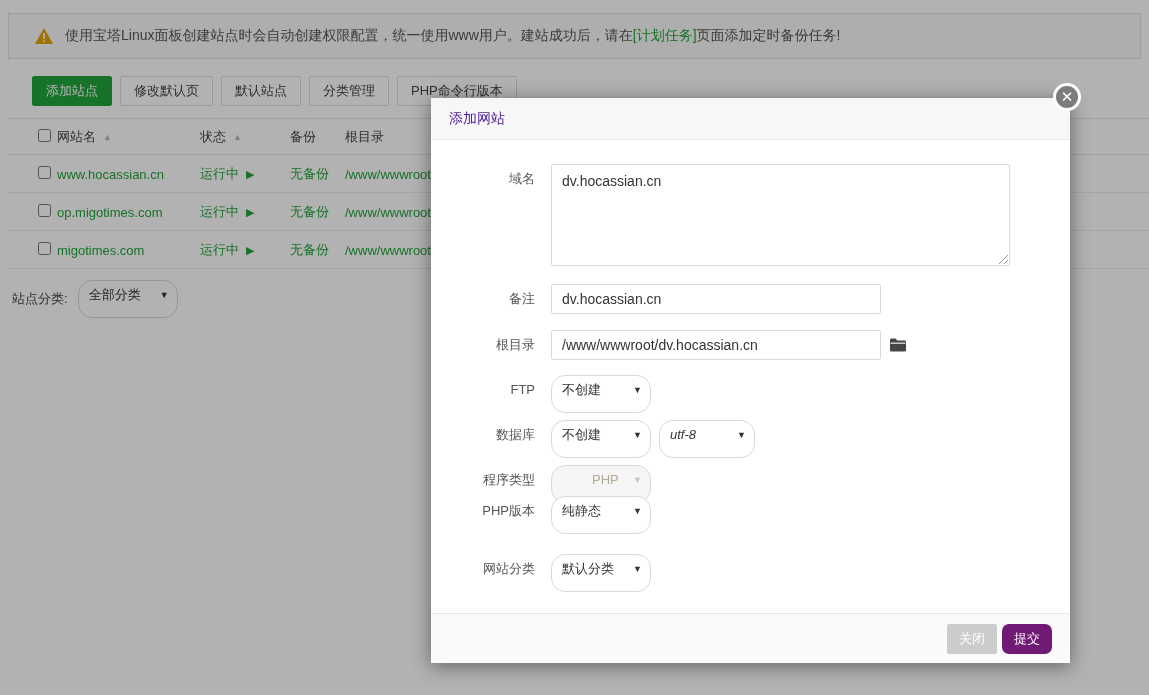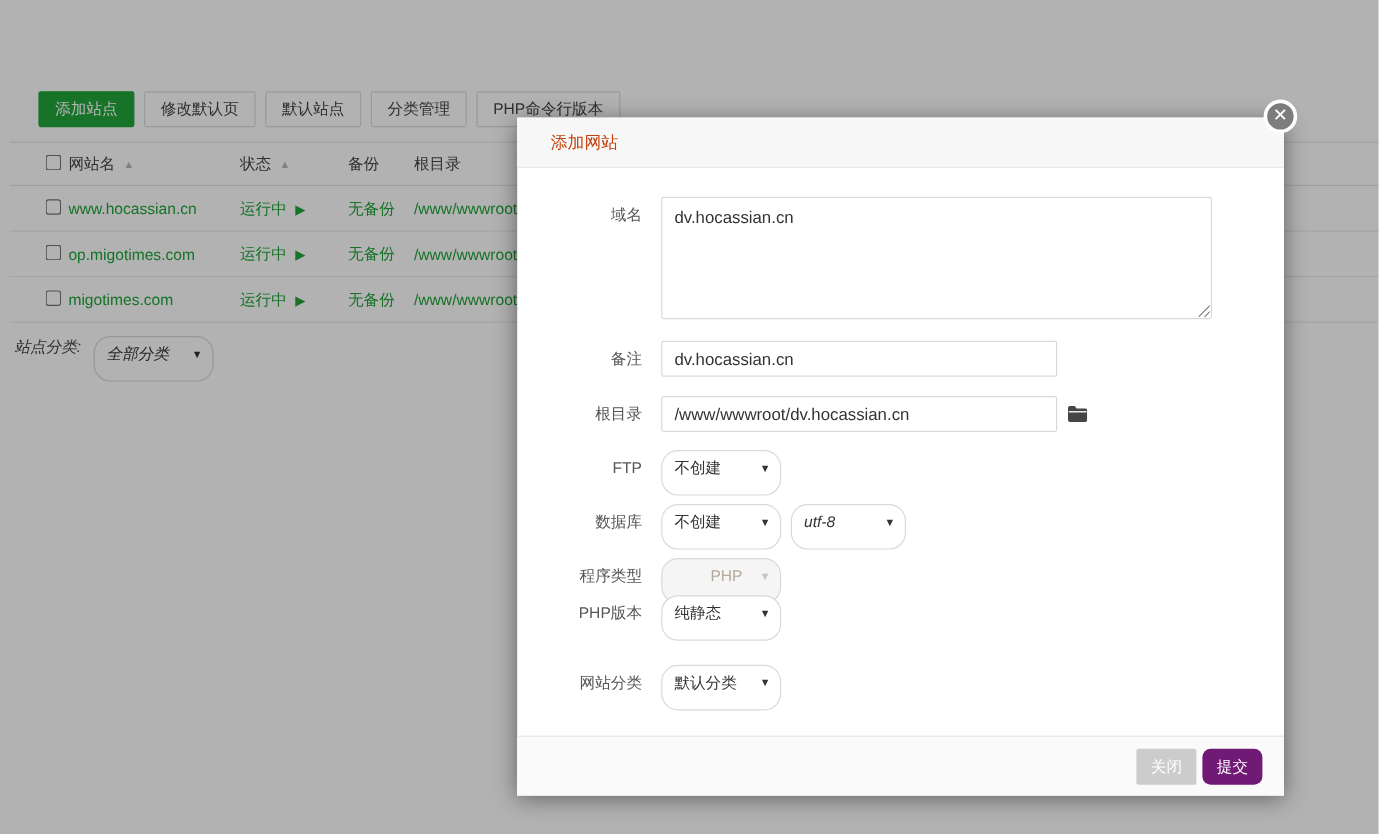--- a/index.html
+++ b/index.html
@@ -46,21 +46,21 @@
   .c-check { left:30px; }
   .c-name  { left:49px; }
   .c-status{ left:192px; }
   .c-backup{ left:282px; }
   .c-root  { left:337px; }
   .sort-caret { color:#b8b8b8; font-size:9px; margin-left:7px; vertical-align:1px; }
   .play-icon  { color:#20a53a; font-size:11px; margin-left:7px; }
   .trow .link { color:#20a53a; cursor:pointer; }
   input[type="checkbox"] { width:13px; height:13px; margin:0; }
 
-  .filter-bar { position:absolute; left:12px; top:280px; display:flex; font-size:13px; color:#444;font-style:italic; }
+  .filter-bar { position:absolute; left:12px; top:280px; display:flex; align-items:center; font-size:13px; color:#444; }
   .filter-bar .flabel { margin-right:10px; }
 
   
   .sel {
     position:relative; height:38px; background:#fff;
     border:1px solid #d9d9d9; border-radius:14px;
     font-size:13px; color:#333; line-height:28px;
     padding:0 22px 0 10px; cursor:pointer; white-space:nowrap;
   }
   .sel .caret {
@@ -75,21 +75,21 @@
 
   
   .modal {
     position:absolute; left:431px; top:98px; width:639px; height:565px;
     background:#fff; z-index:10;
     box-shadow:0 3px 18px rgba(0,0,0,0.45);
   }
   .modal-header {
     height:42px; line-height:41px; background:#f7f7f7;
     border-bottom:1px solid #e8e8e8;
-    padding-left:28px; font-size:14px; color:#c2410c;
+    padding-left:18px; font-size:14px; color:#4c1d95;
   }
   .modal-body { position:relative; height:473px; }
   .form-row { position:absolute; left:0; display:flex; align-items:flex-start; }
   .form-label {
     width:104px; text-align:right; margin-right:16px;
     font-size:13px; color:#555; line-height:30px; flex:none;
   }
   .txt-input {
     height:30px; width:330px; border:1px solid #d9d9d9; border-radius:2px;
     padding:0 10px; font-size:14px; color:#333;
@@ -128,20 +128,32 @@
     display:flex; align-items:center; justify-content:center;
     cursor:pointer;
   }
   .modal-close .x-glyph { color:#fff; font-size:15px; line-height:1; font-weight:bold; transform:translateY(-1px); }
 </style>
 </head>
 <body>
 
 <div class="screen">
 
+  <div class="banner">
+    <span class="warn-icon">
+      <svg width="18" height="16" viewBox="0 0 18 16">
+        <path d="M9 0 L18 16 L0 16 Z" fill="#e2a200"></path>
+        <rect x="8.1" y="5" width="1.8" height="6" fill="#fafafa"></rect>
+        <rect x="8.1" y="12.3" width="1.8" height="1.9" fill="#fafafa"></rect>
+      </svg>
+    </span>
+    <span>
+      <span>使用宝塔Linux面板创建站点时会自动创建权限配置，统一使用www用户。建站成功后，请在</span><span class="green-link">[计划任务]</span><span>页面添加定时备份任务!</span>
+    </span>
+  </div>
 
   <div class="toolbar">
     <button class="btn primary">添加站点</button>
     <button class="btn">修改默认页</button>
     <button class="btn">默认站点</button>
     <button class="btn">分类管理</button>
     <button class="btn">PHP命令行版本</button>
   </div>
 
   <div class="site-table">

